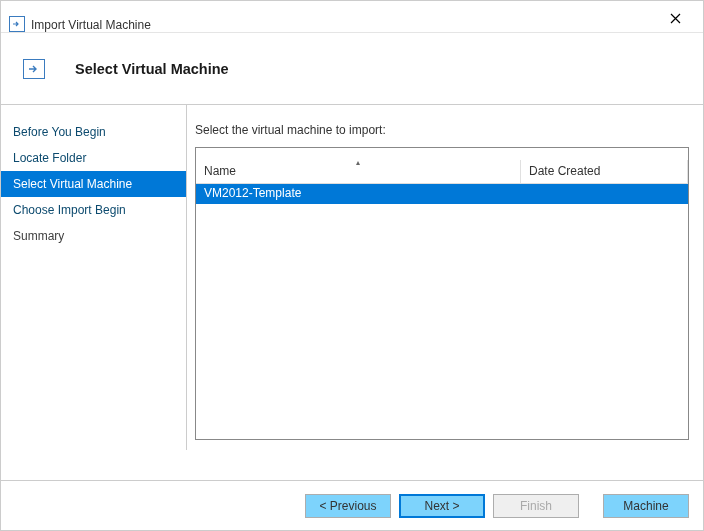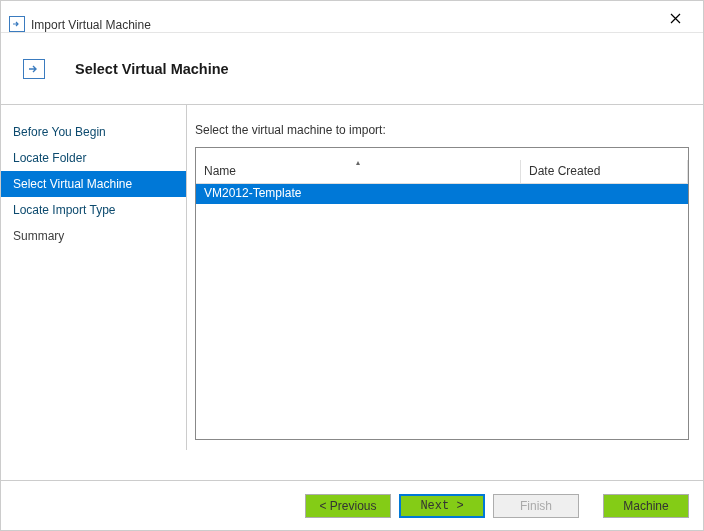--- a/index.html
+++ b/index.html
@@ -183,29 +183,28 @@
       display: flex;
       align-items: center;
       justify-content: flex-end;
       padding: 0 14px;
       gap: 8px;
     }
     .btn {
       min-width: 86px;
       height: 24px;
       border: 1px solid #adadad;
-      background: #84cc16;
+      background: #7dd3fc;
       font-size: 12px;
       color: #333;
       cursor: pointer;
       padding: 0 10px;
     }
     .btn.default {
       border: 2px solid #0078d7;
-      font-family: Liberation Mono, monospace;
     }
     .btn.disabled {
       color: #aaa;
       cursor: default;
       background: #efefef;
     }
     .btn.finish {
       margin-right: 16px;
     }
   </style>
@@ -233,21 +232,21 @@
       </svg>
   </span>
   <span class="header-title">Select Virtual Machine</span>
 </div>
 
 <div class="main">
   <div class="sidebar">
     <div class="sidebar-item">Before You Begin</div>
     <div class="sidebar-item">Locate Folder</div>
     <div class="sidebar-item active">Select Virtual Machine</div>
-    <div class="sidebar-item">Locate Import Type</div>
+    <div class="sidebar-item">Choose Import Begin</div>
     <div class="sidebar-item disabled">Summary</div>
   </div>
   <div class="content">
     <div class="content-label">Select the virtual machine to import:</div>
     <div class="listview">
       <div class="listview-header">
         <div class="listview-col col-name">
           <span>Name</span>
           <span class="sort-indicator">▴</span>
         </div>

